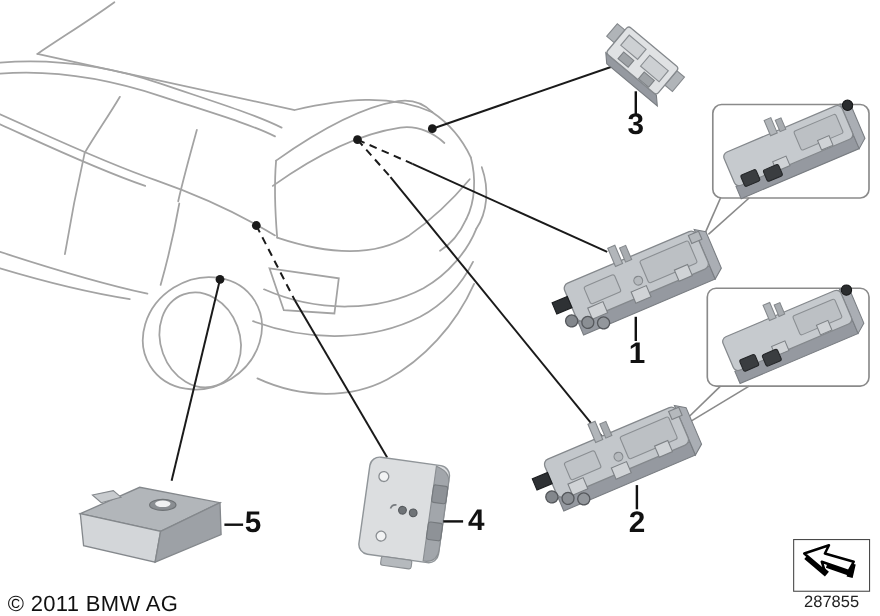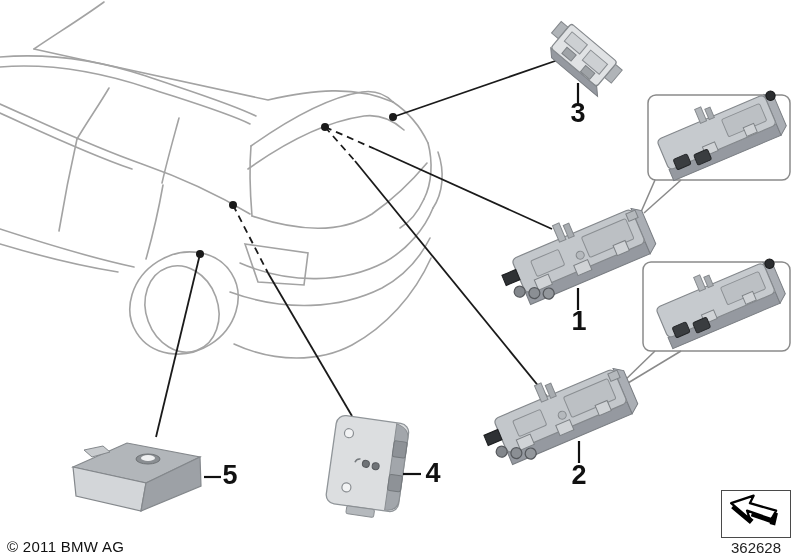--- a/index.html
+++ b/index.html
@@ -7,21 +7,21 @@
     position:relative;width:800px;height:560px;background:#fff;overflow:hidden;
     font-family:"Liberation Sans","DejaVu Sans",sans-serif;
   }
   #drawing{position:absolute;left:0;top:0;}
   .part-label{
     position:absolute;width:34px;text-align:center;
     font-size:27px;font-weight:bold;color:#111;line-height:26px;
     cursor:default;user-select:none;
   }
   #copyright{
-    position:absolute;left:7px;top:538px;font-size:15px;color:#111;
+    position:absolute;left:7px;top:538px;font-size:20px;color:#111;
     letter-spacing:0.3px;
   }
   #nav-box{
     position:absolute;left:721px;top:490px;width:70px;height:48px;
     border:1.5px solid #4a4a4a;background:#fff;box-sizing:border-box;
   }
   #diagram-number{
     position:absolute;left:721px;top:539px;width:70px;text-align:center;
     font-size:15px;color:#222;
   }
@@ -189,15 +189,15 @@
 <div class="part-label" style="left:213px;top:462px;">5</div>
 
 <div id="copyright">© 2011 BMW AG</div>
 
 <div id="nav-box">
   <svg width="67" height="45" viewBox="0 0 70 48">
     <path d="M11,16 L31,33 M31,24 L54,32 M56,23 L53,36" stroke="#000" stroke-width="6" fill="none" stroke-linejoin="round"></path>
     <path d="M9,13 L33,5 L29,13 L57,21 L52,30 L26,21 L29,30 Z" fill="#ffffff" stroke="#000" stroke-width="2.4" stroke-linejoin="round"></path>
   </svg>
 </div>
-<div id="diagram-number">362628</div>
+<div id="diagram-number">287855</div>
 
 </div>
 
 </body></html>

